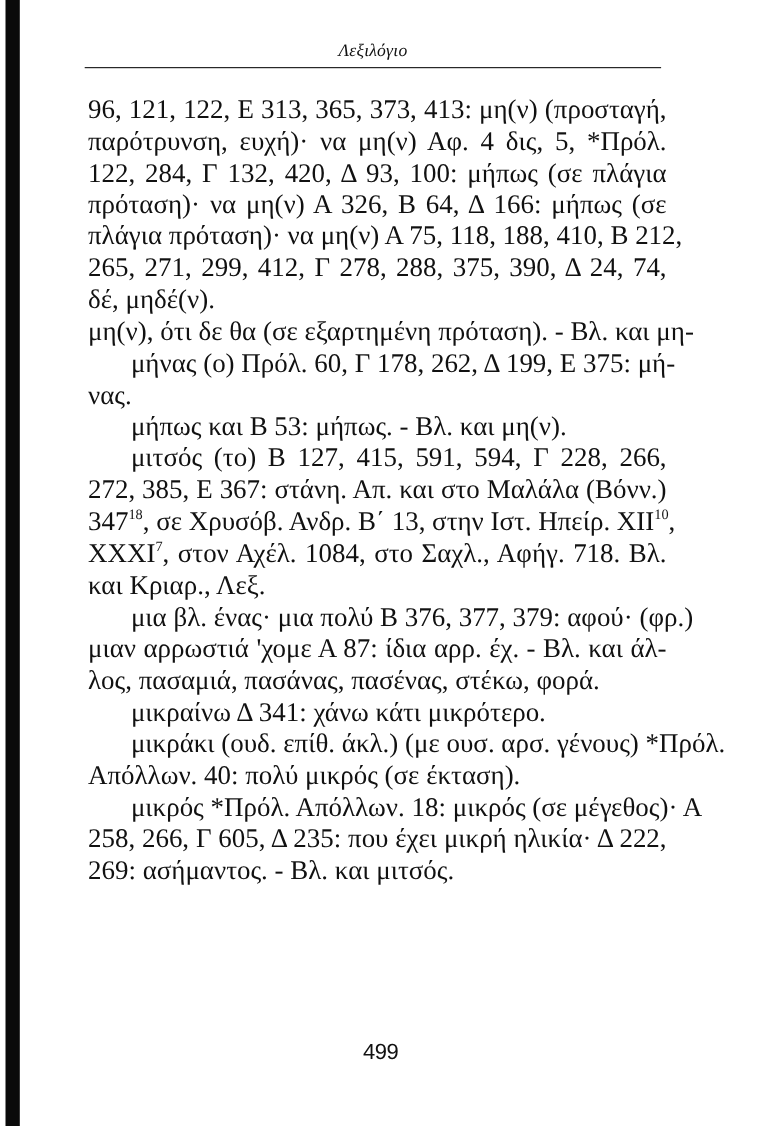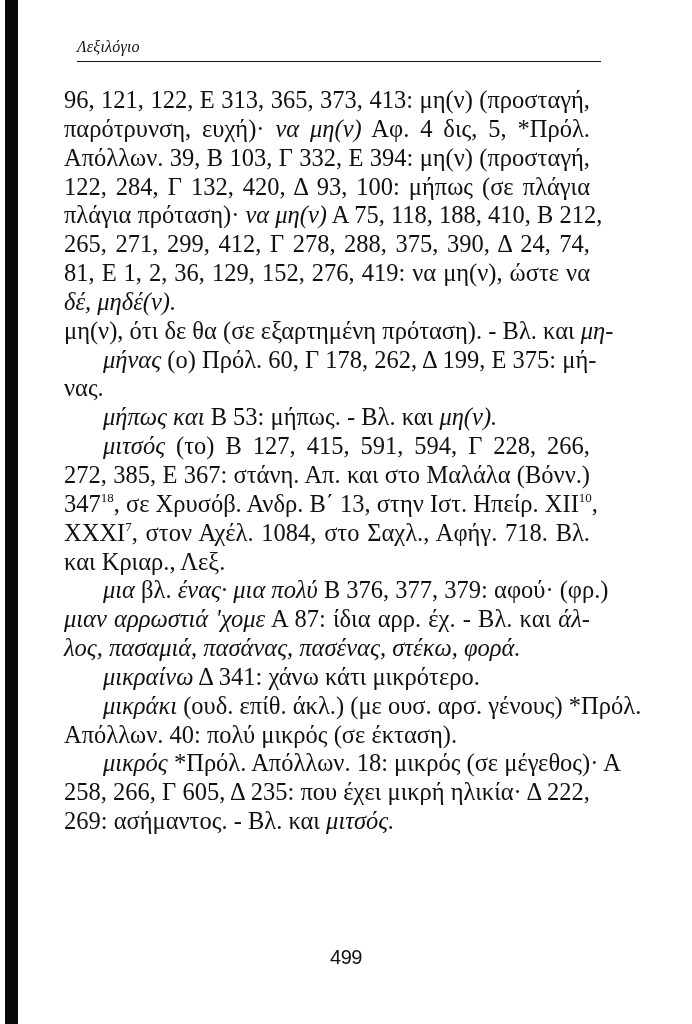--- a/index.html
+++ b/index.html
@@ -21,57 +21,56 @@
       top: 0;
       width: 13px;
       height: 1024px;
       background: #0a0a0a;
     }
     .running-head {
       position: absolute;
       left: 77px;
       width: 524px;
       top: 38px;
-      text-align: left;
+      text-align: center;
       font-style: italic;
       font-size: 16px;
       letter-spacing: 0.2px;
     }
     .head-rule {
       position: absolute;
       left: 77px;
       top: 61px;
       width: 524px;
       height: 0;
       border-top: 1.6px solid #111;
     }
     .text-block {
       position: absolute;
-      left: 64px;
+      left: 80px;
       top: 86px;
       width: 526px;
       font-size: 24.5px;
       line-height: 28.85px;
       text-align: justify;
     }
     .line {
       display: block;
       white-space: nowrap;
       text-align: justify;
       text-align-last: justify;
       height: 28.85px;
     }
     .line.last {
       text-align-last: left;
     }
     .indent {
       padding-left: 39px;
     }
     .it {
-      font-style: italic;
     }
     sup {
       font-size: 13px;
       line-height: 0;
       vertical-align: 10px;
       margin-top: 14px;
     }
     .page-number {
       position: absolute;
       left: 0;
@@ -87,25 +86,24 @@
 <body>
 
 <div class="binding-edge"></div>
 
 <div class="running-head">Λεξιλόγιο</div>
 <div class="head-rule"></div>
 
 <div class="text-block" id="text-block">
     <div class="line"><span>96, 121, 122, Ε 313, 365, 373, 413: μη(ν) (προσταγή,</span></div>
     <div class="line"><span>παρότρυνση, ευχή)· </span><span class="it">να μη(ν)</span><span> Αφ. 4 δις, 5, *Πρόλ.</span></div>
-    <div class="line"><span>Απόλλων. 39, Β 103, Γ 332, Ε 394: μη(ν) (προσταγή,</span></div>
     <div class="line"><span>122, 284, Γ 132, 420, Δ 93, 100: μήπως (σε πλάγια</span></div>
+    <div class="line"><span>πρόταση)· </span><span class="it">να μη(ν)</span><span> Α 326, Β 64, Δ 166: μήπως (σε</span></div>
     <div class="line"><span>πλάγια πρόταση)· </span><span class="it">να μη(ν)</span><span> Α 75, 118, 188, 410, Β 212,</span></div>
     <div class="line"><span>265, 271, 299, 412, Γ 278, 288, 375, 390, Δ 24, 74,</span></div>
-    <div class="line"><span>81, Ε 1, 2, 36, 129, 152, 276, 419: να μη(ν), ώστε να</span></div>
     <div class="line last"><span class="it">δέ, μηδέ(ν).</span></div>
     <div class="line"><span>μη(ν), ότι δε θα (σε εξαρτημένη πρόταση). - Βλ. και </span><span class="it">μη-</span></div>
     <div class="line indent"><span class="it">μήνας</span><span> (ο) Πρόλ. 60, Γ 178, 262, Δ 199, Ε 375: μή-</span></div>
     <div class="line last"><span>νας.</span></div>
     <div class="line indent last"><span class="it">μήπως και</span><span>  Β 53: μήπως. - Βλ. και </span><span class="it">μη(ν).</span></div>
     <div class="line indent"><span class="it">μιτσός</span><span> (το) Β 127, 415, 591, 594, Γ 228, 266,</span></div>
     <div class="line"><span>272, 385, Ε 367: στάνη. Απ. και στο Μαλάλα (Βόνν.)</span></div>
     <div class="line"><span>347</span><sup>18</sup><span>, σε Χρυσόβ. Ανδρ. Β΄ 13, στην Ιστ.  Ηπείρ. ΧΙΙ</span><sup>10</sup><span>,</span></div>
     <div class="line"><span>ΧΧΧΙ</span><sup>7</sup><span>, στον Αχέλ. 1084, στο Σαχλ., Αφήγ. 718. Βλ.</span></div>
     <div class="line last"><span>και Κριαρ., Λεξ.</span></div>

